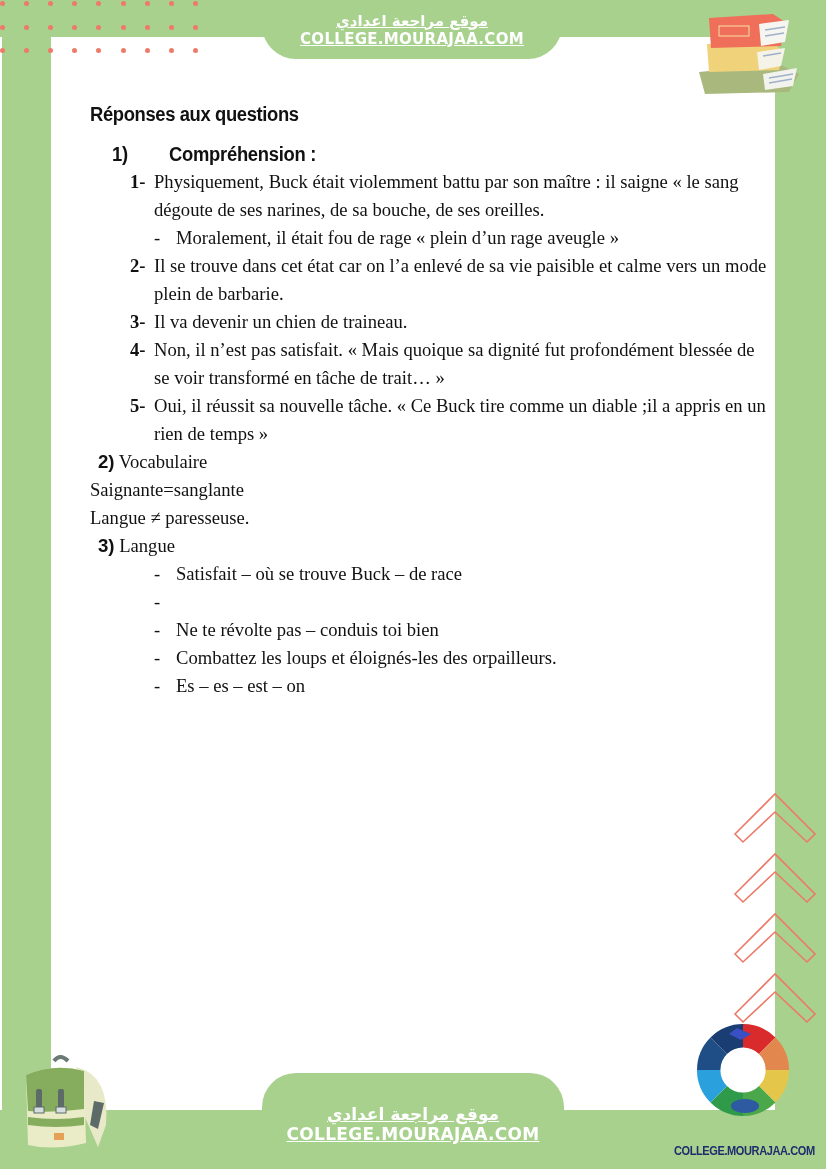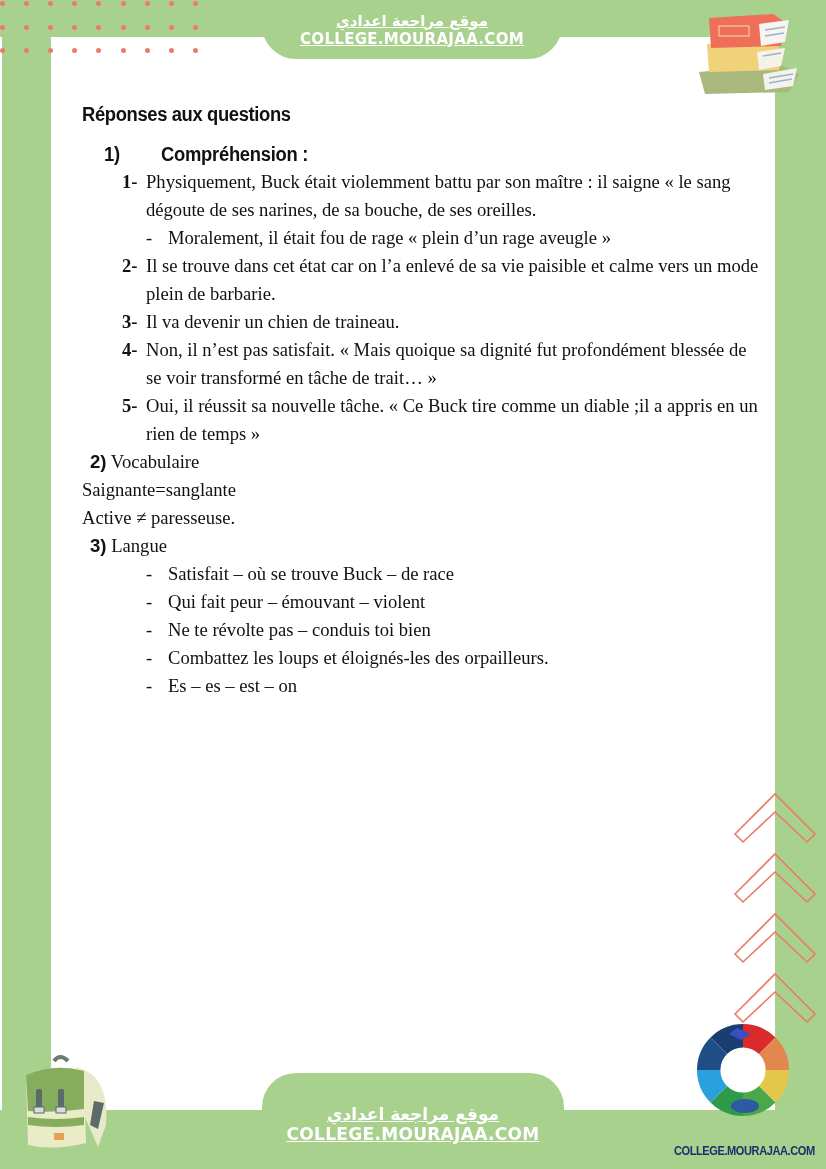--- a/index.html
+++ b/index.html
@@ -15,21 +15,21 @@
   .tab { position: absolute; background: #a8d18d; display: flex; flex-direction: column; align-items: center; justify-content: center; color: #fff; font-family: "DejaVu Sans", sans-serif; }
   #top-tab { left: 262px; top: 0; width: 300px; height: 59px; border-radius: 0 0 34px 34px; }
   #bottom-tab { left: 262px; top: 1073px; width: 302px; height: 96px; border-radius: 34px 34px 0 0; padding-top: 6px; }
   .tab .ar { font-size: 15px; font-weight: bold; text-decoration: underline; line-height: 1.2; direction: rtl; }
   .tab .url { font-size: 15px; font-weight: bold; text-decoration: underline; letter-spacing: 0.3px; line-height: 1.2; }
   #bottom-tab .ar, #bottom-tab .url { font-size: 17px; }
 
   .dots { position: absolute; left: 0; top: 0; width: 210px; height: 60px; }
   .dot { position: absolute; width: 5px; height: 5px; border-radius: 50%; background: #f07a6a; }
 
-  #content { position: absolute; left: 82px; top: 100px; width: 680px; font-size: 18.6px; line-height: 28px; }
+  #content { position: absolute; left: 90px; top: 100px; width: 680px; font-size: 18.6px; line-height: 28px; }
   .h-main { font-family: "Liberation Sans", sans-serif; font-weight: bold; font-size: 20px; letter-spacing: -0.4px; margin-bottom: 12px; transform: scaleX(0.92); transform-origin: left; }
   .h-sec { font-family: "Liberation Sans", sans-serif; font-weight: bold; font-size: 20px; margin-left: 22px; display: flex; letter-spacing: -0.3px; transform: scaleX(0.92); transform-origin: left; }
   .h-sec .num { width: 62px; }
   .q { display: flex; margin-left: 40px; }
   .q .qn { font-weight: bold; width: 24px; flex-shrink: 0; }
   .q .qt { flex: 1; }
   .sub { margin-left: 64px; display: flex; }
   .sub .dash { width: 22px; }
   .sec2 { margin-left: 8px; }
   .sec2 .n { font-family: "Liberation Sans", sans-serif; font-weight: bold; }
@@ -177,33 +177,32 @@
   <div class="q">
     <span class="qn">5-</span>
     <span class="qt">Oui, il réussit sa nouvelle tâche. « Ce Buck tire comme un diable ;il a appris en un rien de temps »</span>
   </div>
 
   <div class="sec2">
     <span class="n">2)</span>
     <span>Vocabulaire</span>
   </div>
   <div class="voc">Saignante=sanglante</div>
-  <div class="voc">Active ≠ paresseuse.</div>
+  <div class="voc">Langue ≠ paresseuse.</div>
 
   <div class="sec2">
     <span class="n">3)</span>
     <span>Langue</span>
   </div>
   <div class="lang">
       <span class="dash">-</span>
       <span>Satisfait – où se trouve Buck – de race</span>
     </div>
   <div class="lang">
       <span class="dash">-</span>
-      <span>Qui fait peur – émouvant – violent</span>
     </div>
   <div class="lang">
       <span class="dash">-</span>
       <span>Ne te révolte pas – conduis toi bien</span>
     </div>
   <div class="lang">
       <span class="dash">-</span>
       <span>Combattez les loups et éloignés-les des orpailleurs.</span>
     </div>
   <div class="lang">

